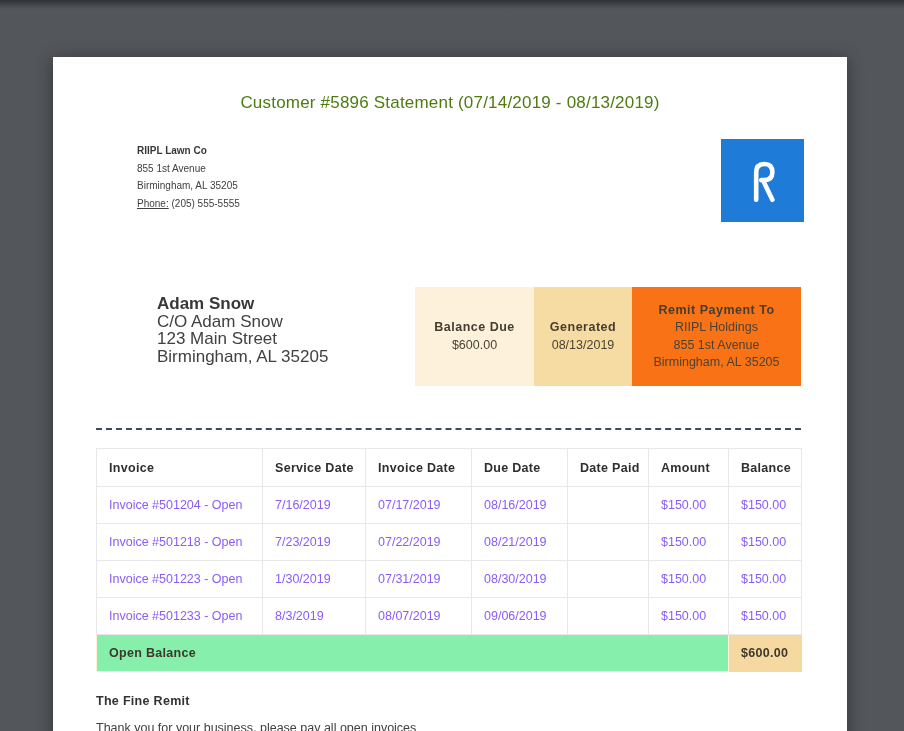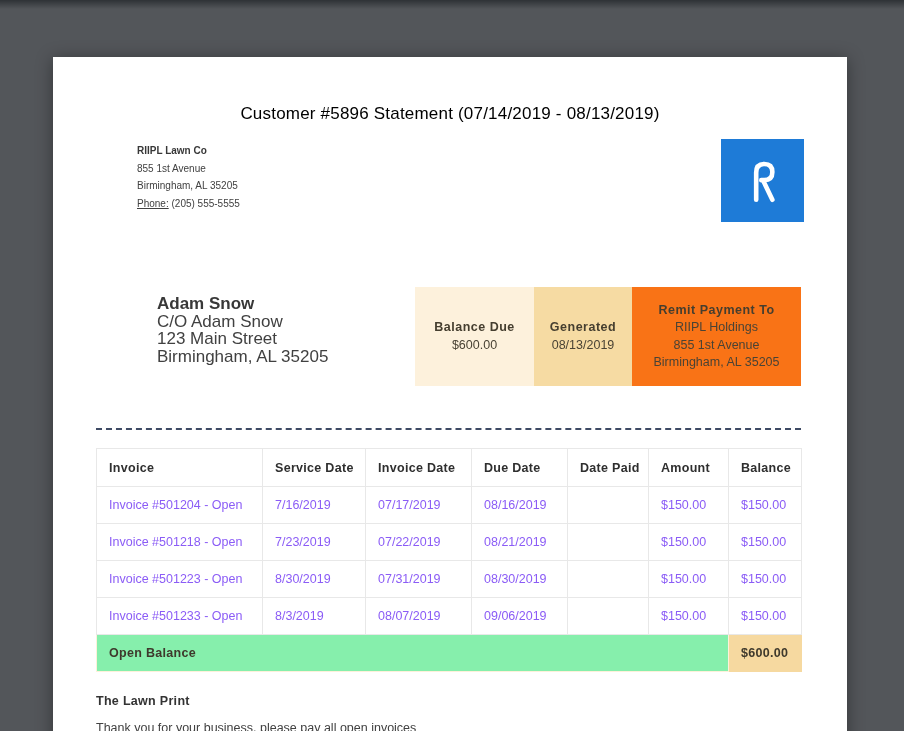--- a/index.html
+++ b/index.html
@@ -13,22 +13,22 @@
   .top-edge {
     position:absolute; top:0; left:0; width:904px; height:9px;
     background:linear-gradient(#2e3236, #53565a);
   }
   .page {
     position:absolute; left:53px; top:57px; width:794px; height:1100px;
     background:#ffffff;
     box-shadow:0 2px 16px rgba(0,0,0,0.38);
   }
   .doc-title {
-    position:absolute; left:0; top:47px; width:794px;
-    text-align:center; font-size:17px; color:#000000; letter-spacing:0.2px;
+    position:absolute; left:0; top:36px; width:794px;
+    text-align:center; font-size:17px; color:#4d7c0f; letter-spacing:0.2px;
   }
   .company-block {
     position:absolute; left:84px; top:85px;
     font-size:10px; line-height:17.5px; color:#414141;
   }
   .company-name { font-weight:bold; color:#383838; }
   .phone-label { text-decoration:underline; }
   .logo {
     position:absolute; right:43px; top:82px; width:83px; height:83px;
     display:flex; align-items:center; justify-content:center;
@@ -170,21 +170,21 @@
         <td>Invoice #501218 - Open</td>
         <td>7/23/2019</td>
         <td>07/22/2019</td>
         <td>08/21/2019</td>
         <td></td>
         <td>$150.00</td>
         <td>$150.00</td>
       </tr>
       <tr>
         <td>Invoice #501223 - Open</td>
-        <td>8/30/2019</td>
+        <td>1/30/2019</td>
         <td>07/31/2019</td>
         <td>08/30/2019</td>
         <td></td>
         <td>$150.00</td>
         <td>$150.00</td>
       </tr>
       <tr>
         <td>Invoice #501233 - Open</td>
         <td>8/3/2019</td>
         <td>08/07/2019</td>
@@ -193,16 +193,16 @@
         <td>$150.00</td>
         <td>$150.00</td>
       </tr>
       <tr class="summary-row">
         <td colspan="6">Open Balance</td>
         <td class="total-cell">$600.00</td>
       </tr>
     </tbody>
   </table>
 
-  <div class="fine-print-heading">The Lawn Print</div>
+  <div class="fine-print-heading">The Fine Remit</div>
   <div class="fine-print-text">Thank you for your business, please pay all open invoices</div>
 
 </div>
 
 </body></html>

